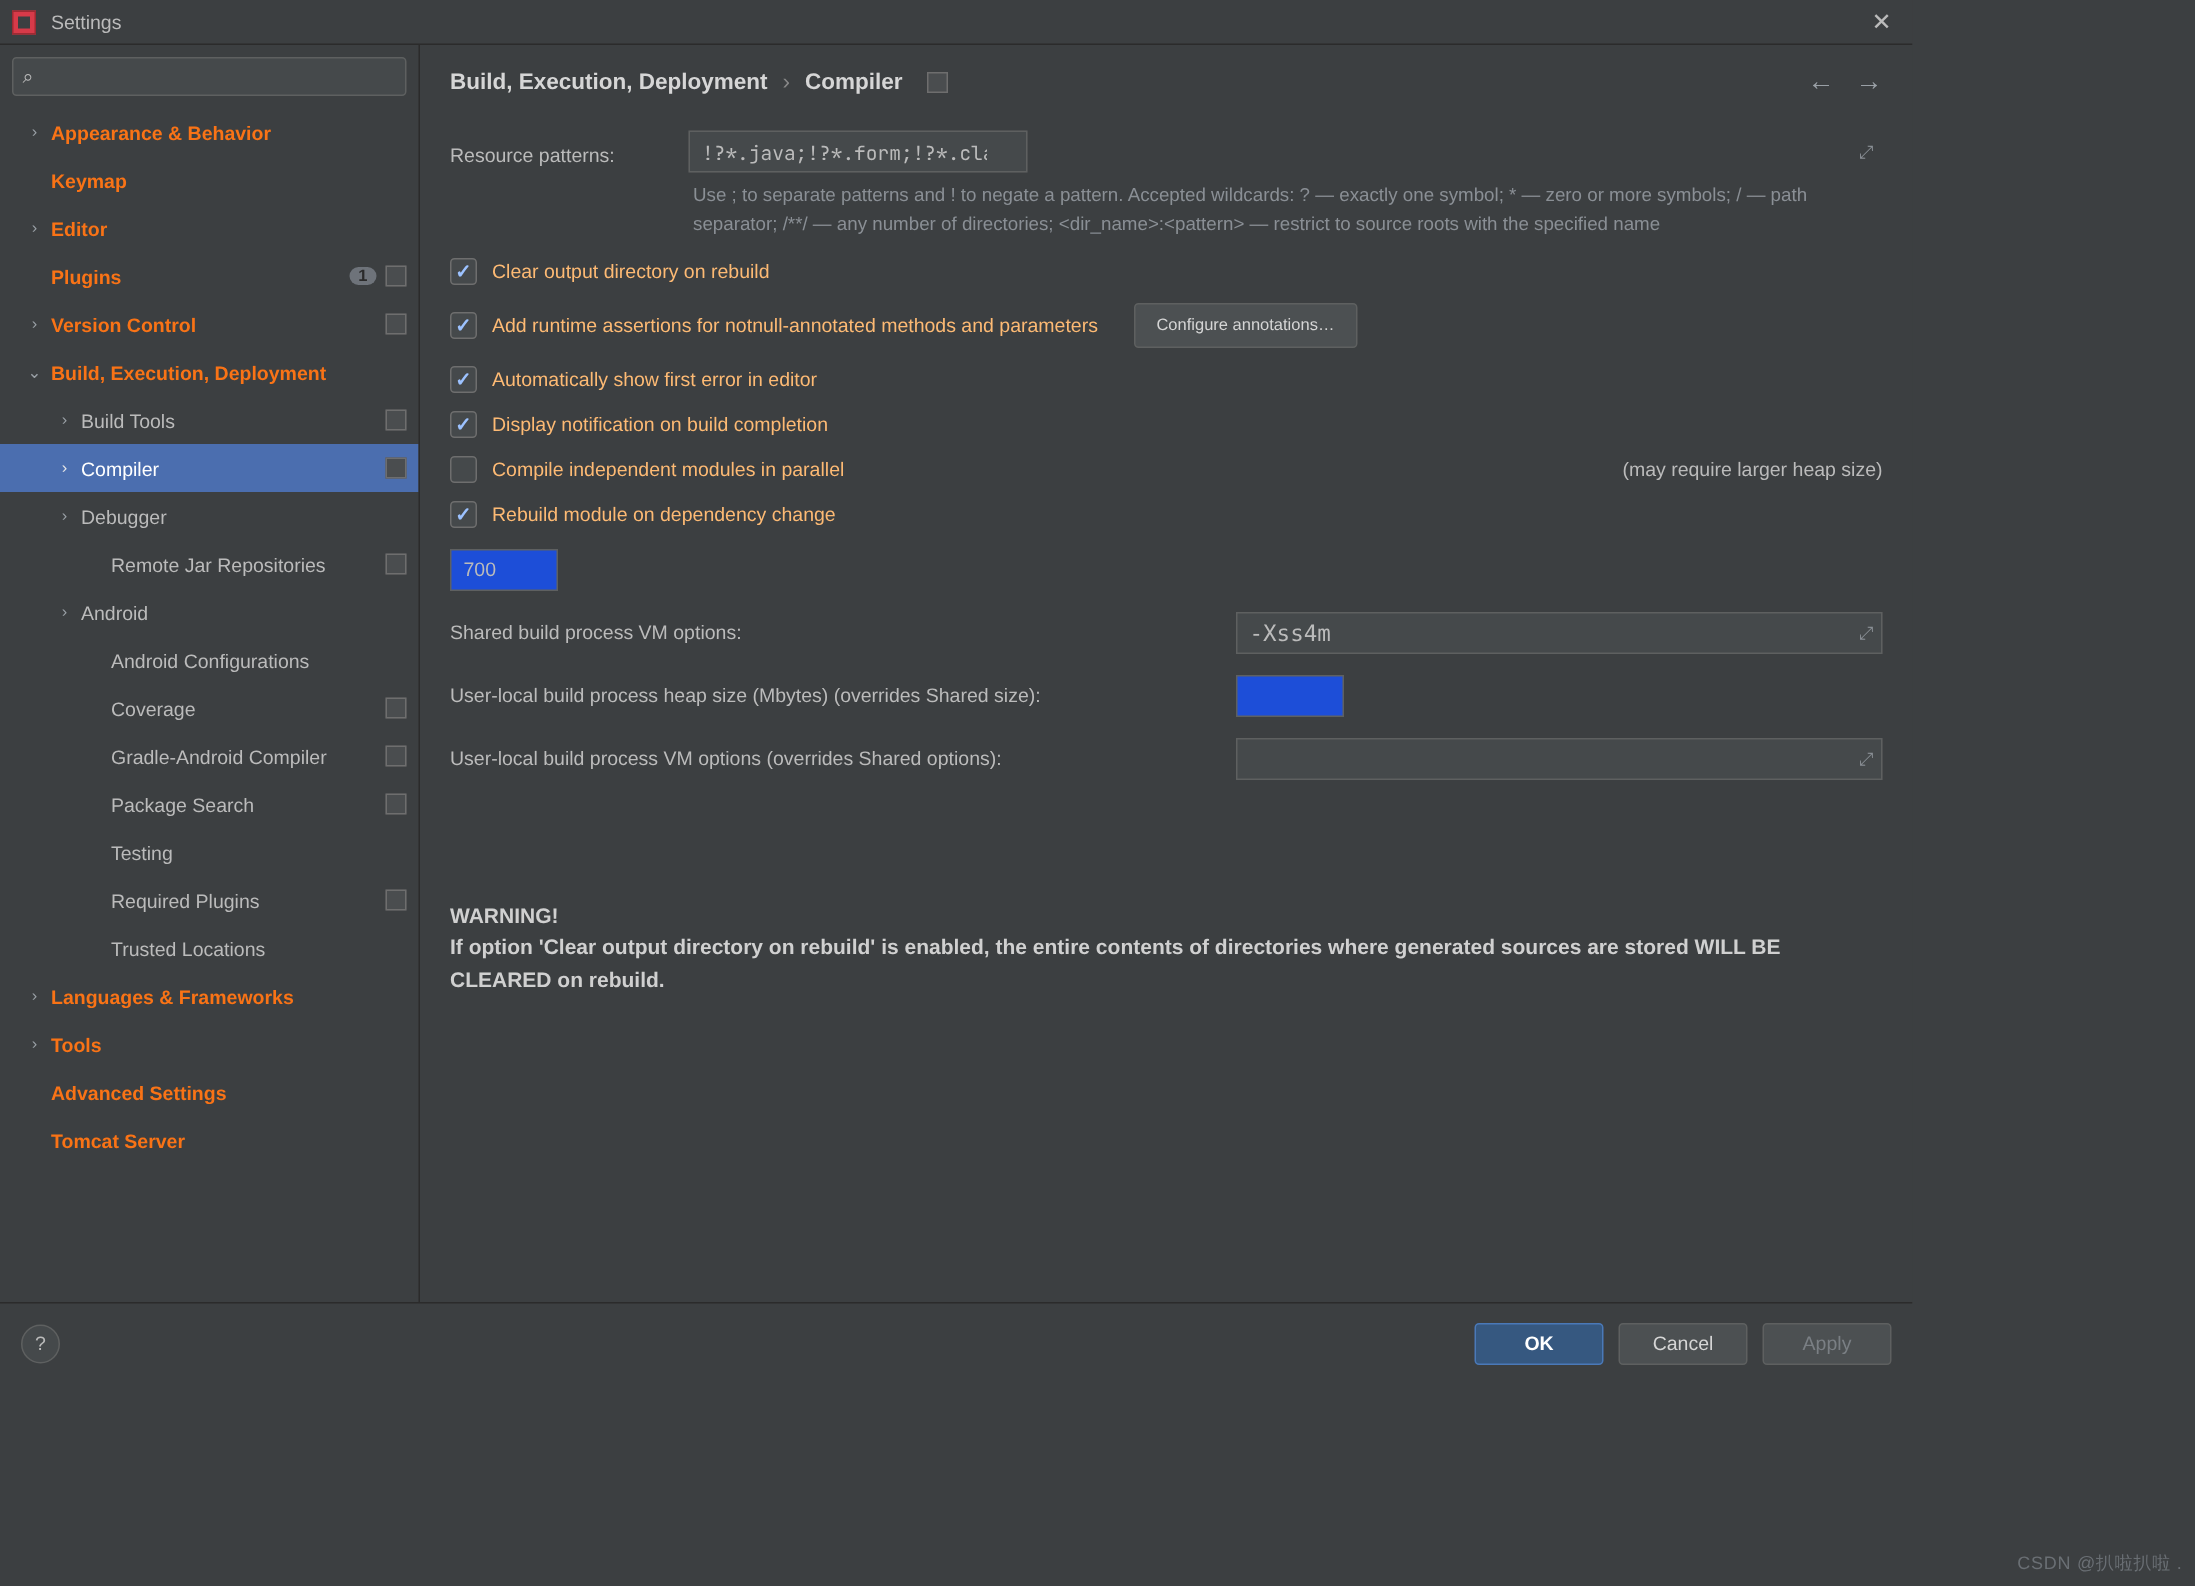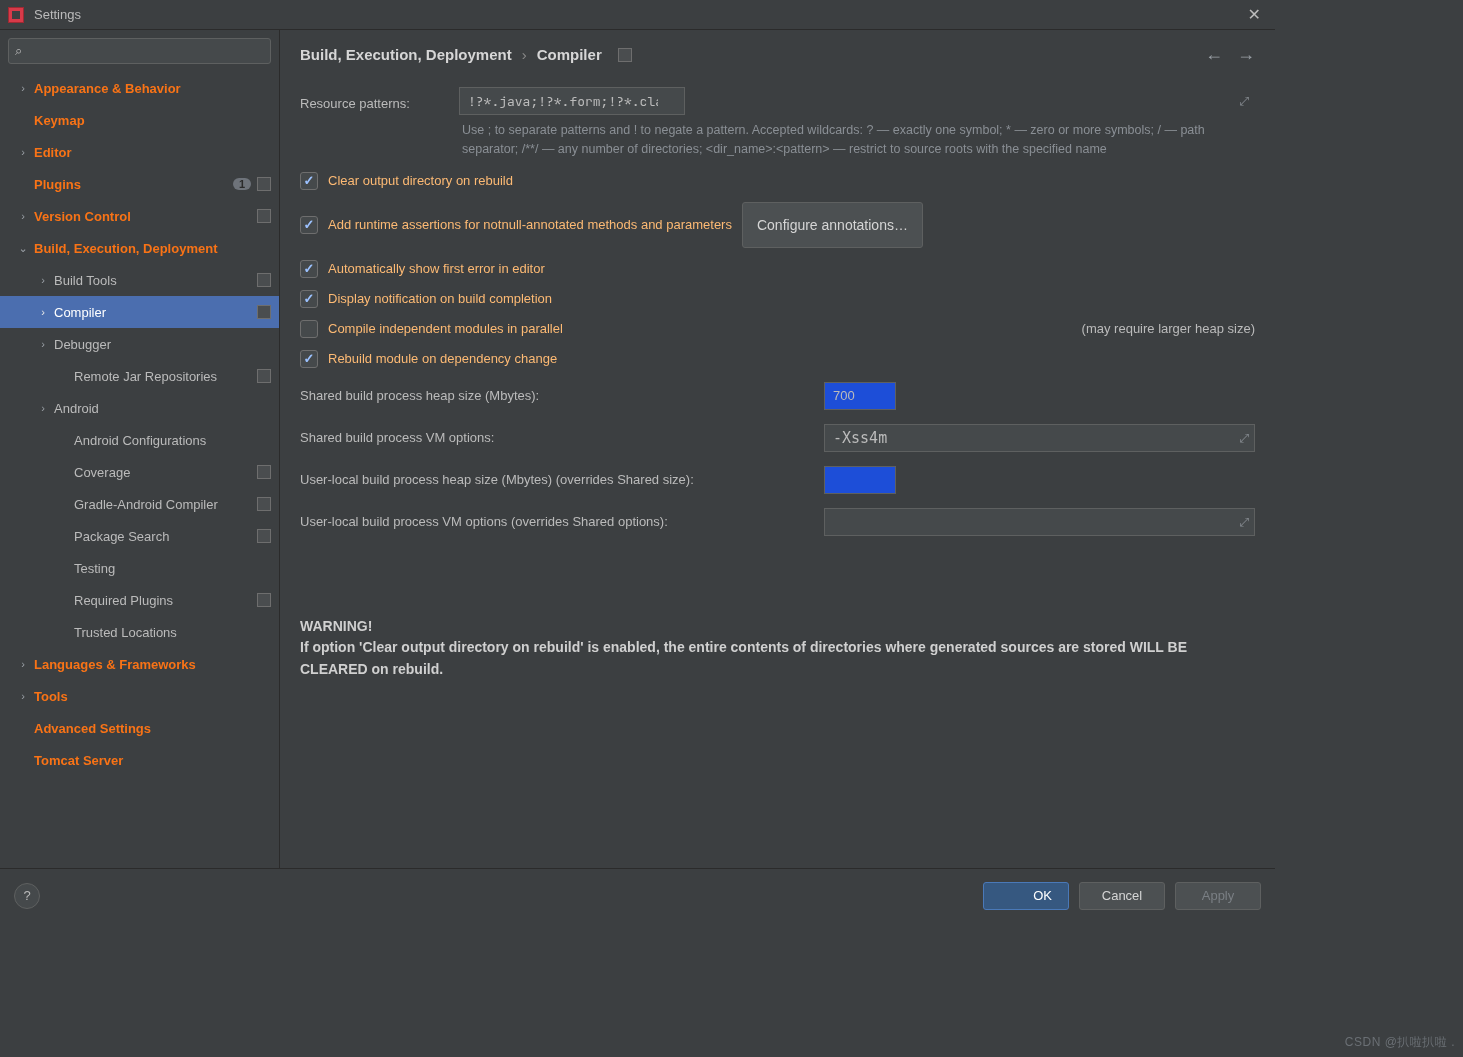--- a/index.html
+++ b/index.html
@@ -127,29 +127,29 @@
     border-radius:3px;
     background:#45494b;
     display:inline-flex; align-items:center; justify-content:center;
     color:#a8c0e0;
     font-size:13px;
   }
   .checkbox.checked::after{ content:"✓"; color:#9cc2ff; font-weight:600; }
   .check-label{ color:#fdba74; }
   .check-note{ color:#bbbbbb; margin-left:auto; padding-left:40px; white-space:nowrap; }
   .inline-btn{
-    height:46px;
+    height:30px;
     background:#4c5052;
     border:1px solid #5e6060;
     border-radius:3px;
     color:#d5d5d5;
     padding:0 14px;
-    margin-left:0;
+    margin-left:14px;
     cursor:pointer;
-    font-size:14px;
+    font-size:11px;
   }
   .kv-row{
     display:flex; align-items:center; gap:14px;
     margin:14px 0;
   }
   .kv-label{ width:510px; color:#bbbbbb; }
   .small-input{
     width:72px; height:28px;
     background:#1d4ed8;
     border:1px solid #5e6060;
@@ -198,22 +198,21 @@
     color:#d5d5d5;
     border-radius:3px;
     padding:0 16px;
     cursor:pointer;
     font-size:13px;
   }
   .btn.primary{
     background:#365880;
     border-color:#4a79b8;
     color:#ffffff;
-    font-weight:400;
-    text-align:right;
+    font-weight:700;
   }
   .btn.disabled{ color:#7a7f84; cursor:default; }
   .watermark{
     position:fixed; right:8px; bottom:6px;
     color:#6a6f74; font-size:12px; letter-spacing:0.5px;
     pointer-events:none;
   }
 </style>
 </head>
 <body>
@@ -378,21 +377,20 @@
             <span class="check-label">Compile independent modules in parallel</span>
             <span class="check-note">(may require larger heap size)</span>
           </div>
           <div class="check-row">
             <span class="checkbox checked"></span>
             <span class="check-label">Rebuild module on dependency change</span>
           </div>
         </div>
       <div id="kvs">
           <div class="kv-row">
-            <div class="kv-label">Shared build process heap size (Mbytes):</div>
             <input class="small-input" value="700" style="">
           </div>
           <div class="kv-row">
             <div class="kv-label">Shared build process VM options:</div>
             <div class="wide-input-wrap"><input class="wide-input" value="-Xss4m" style=""><span class="expand-glyph">⤢</span></div>
           </div>
           <div class="kv-row">
             <div class="kv-label">User-local build process heap size (Mbytes) (overrides Shared size):</div>
             <input class="small-input" style="">
           </div>

